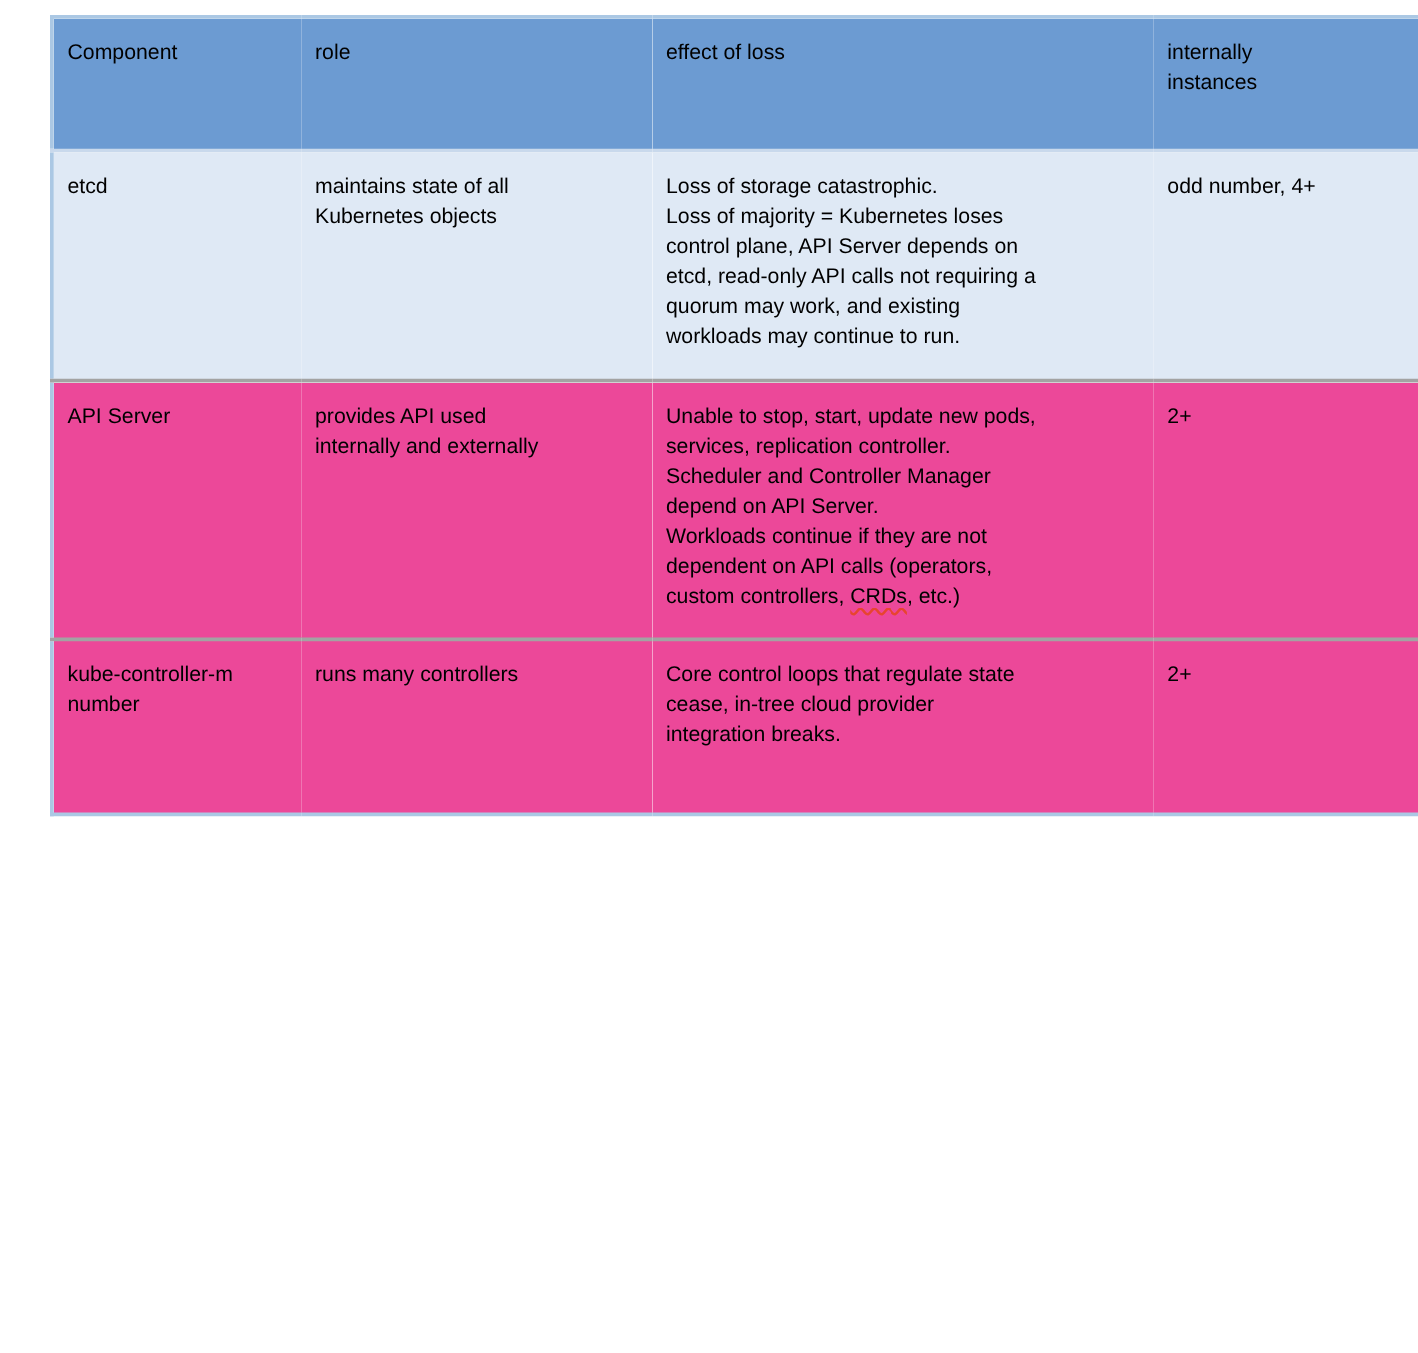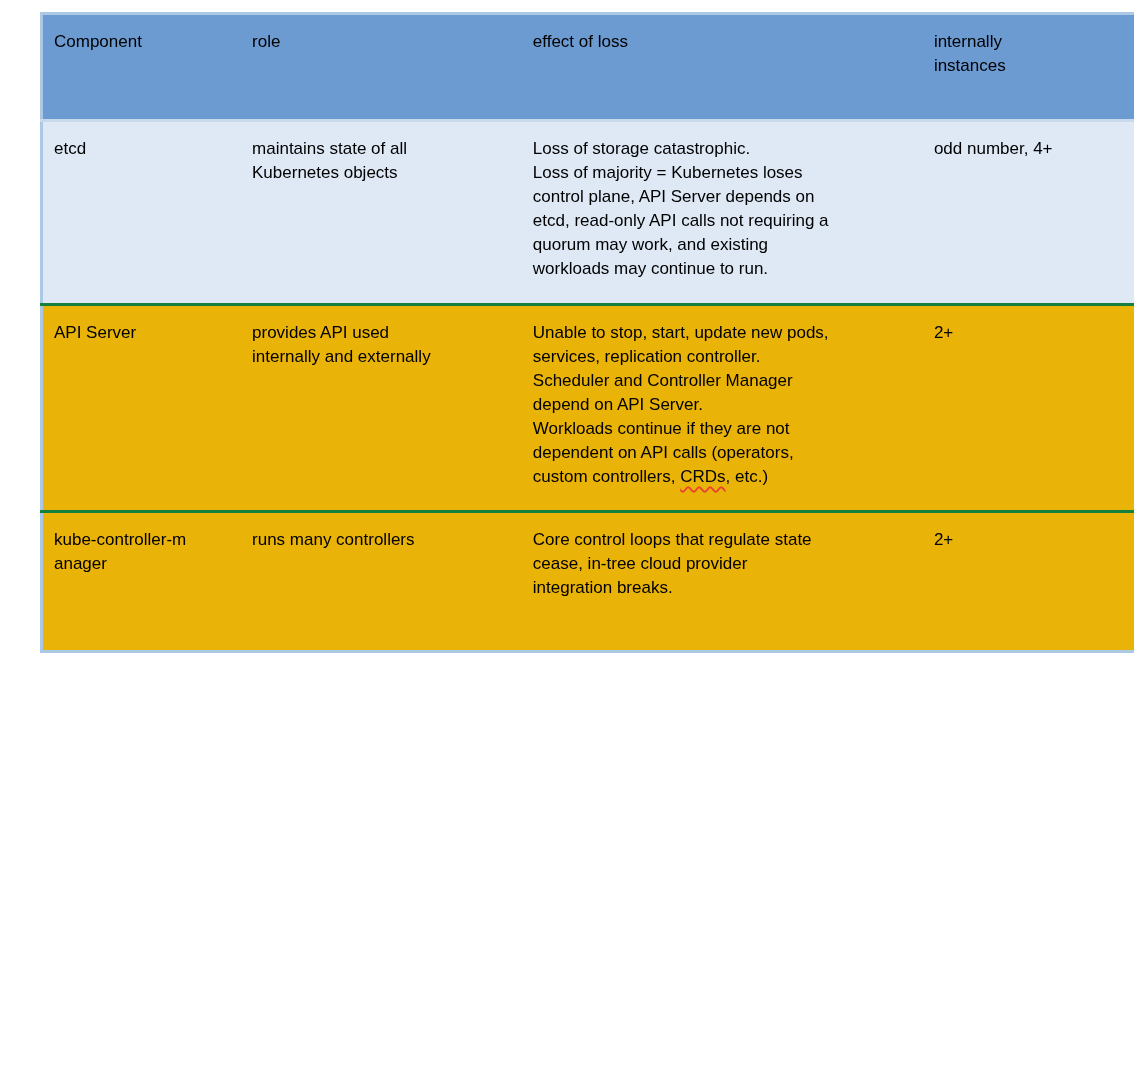--- a/index.html
+++ b/index.html
@@ -33,25 +33,25 @@
     font-weight: 400;
     white-space: pre-line;
     overflow: hidden;
     box-sizing: border-box;
   }
   thead th {
     background: #6c9bd2;
     border-bottom: 3px solid #c9d9ec;
   }
   tbody td {
-    border-bottom: 3px solid #15803d;
+    border-bottom: 3px solid #a3a3a3;
   }
   tbody tr:last-child td { border-bottom: none; }
   tr.row-light td { background: #dfe9f5; }
-  tr.row-white td { background: #eab308; }
+  tr.row-white td { background: #ec4899; }
   .col-component { width: 199px; }
   .col-role      { width: 280px; }
   .col-effect    { width: 400px; }
   .col-instances { width: 216px; }
   .spellcheck {
     text-decoration-line: underline;
     text-decoration-style: wavy;
     text-decoration-color: #e8442f;
     text-decoration-thickness: 2px;
     text-underline-offset: 4px;
@@ -93,21 +93,21 @@
 services, replication controller.
 Scheduler and Controller Manager
 depend on API Server.
 Workloads continue if they are not
 dependent on API calls (operators,
 custom controllers, </span><span class="spellcheck">CRDs</span><span>, etc.)</span></td>
         <td>2+</td>
       </tr>
       <tr class="row-white" style="height:140px;">
         <td>kube-controller-m
-anager</td>
+number</td>
         <td>runs many controllers</td>
         <td>Core control loops that regulate state
 cease, in-tree cloud provider
 integration breaks.</td>
         <td>2+</td>
       </tr>
     </tbody>
   </table>
 </div>
 

